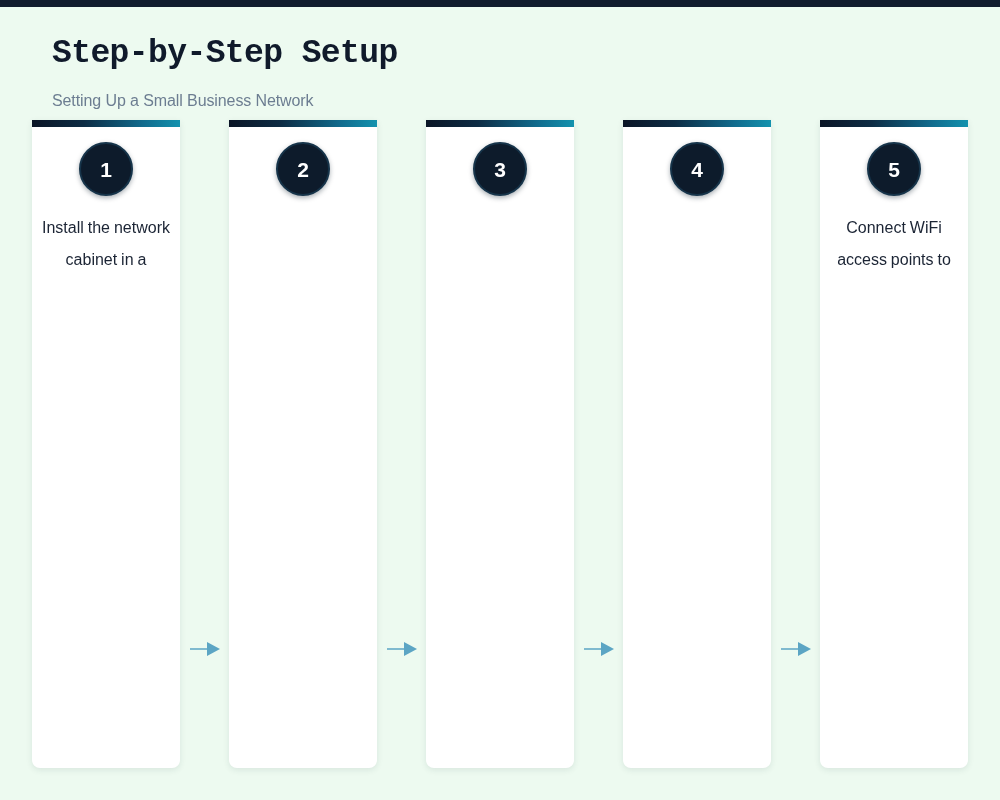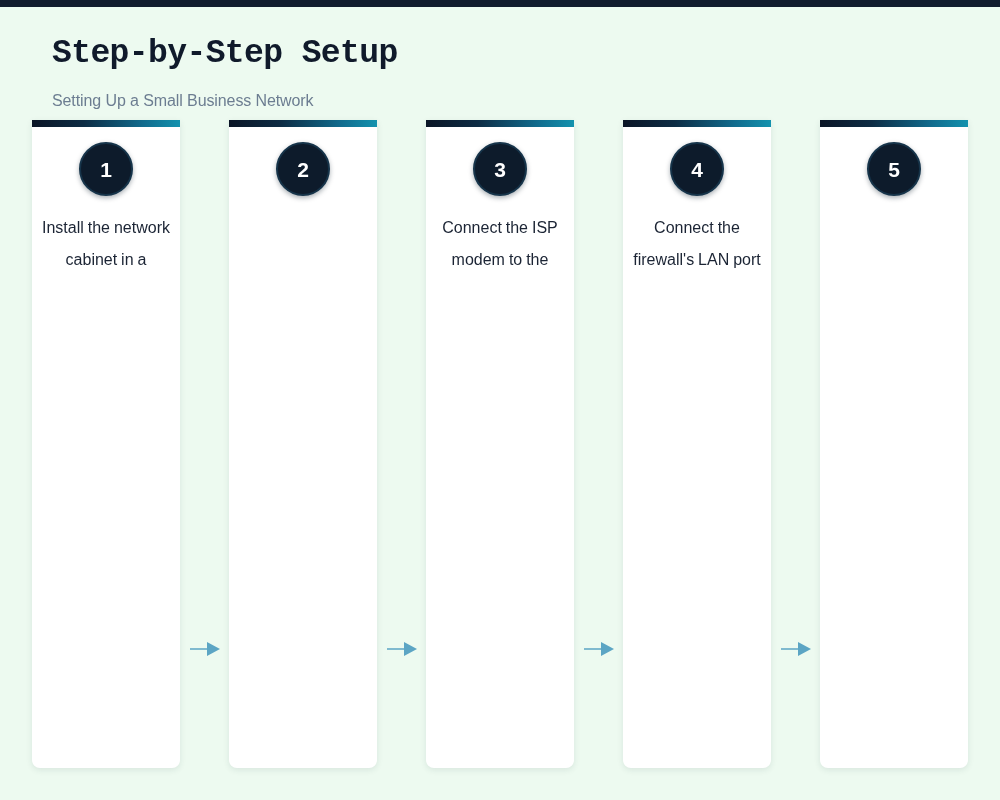--- a/index.html
+++ b/index.html
@@ -165,43 +165,42 @@
     <svg class="arrow-glyph" viewBox="0 0 30 18">
       <path d="M0 8.2 H17 V2 L30 9 L17 16 V9.8 H0 Z" fill="#5ca5c4"></path>
     </svg>
   </div>
 
   <div class="step-card">
     <div class="step-topbar"></div>
     <div class="step-badge">
       <span class="step-badge-num">3</span>
     </div>
-    <div class="step-text">Connect the ISP modem to the</div>
   </div>
 
   <div class="step-arrow">
     <svg class="arrow-glyph" viewBox="0 0 30 18">
       <path d="M0 8.2 H17 V2 L30 9 L17 16 V9.8 H0 Z" fill="#5ca5c4"></path>
     </svg>
   </div>
 
   <div class="step-card">
     <div class="step-topbar"></div>
     <div class="step-badge">
       <span class="step-badge-num">4</span>
     </div>
-    <div class="step-text">Connect the firewall's LAN port</div>
   </div>
 
   <div class="step-arrow">
     <svg class="arrow-glyph" viewBox="0 0 30 18">
       <path d="M0 8.2 H17 V2 L30 9 L17 16 V9.8 H0 Z" fill="#5ca5c4"></path>
     </svg>
   </div>
 
   <div class="step-card">
     <div class="step-topbar"></div>
     <div class="step-badge">
       <span class="step-badge-num">5</span>
     </div>
+    <div class="step-text">Connect WiFi access points to</div>
   </div>
 
 </div>
 
 </body></html>

